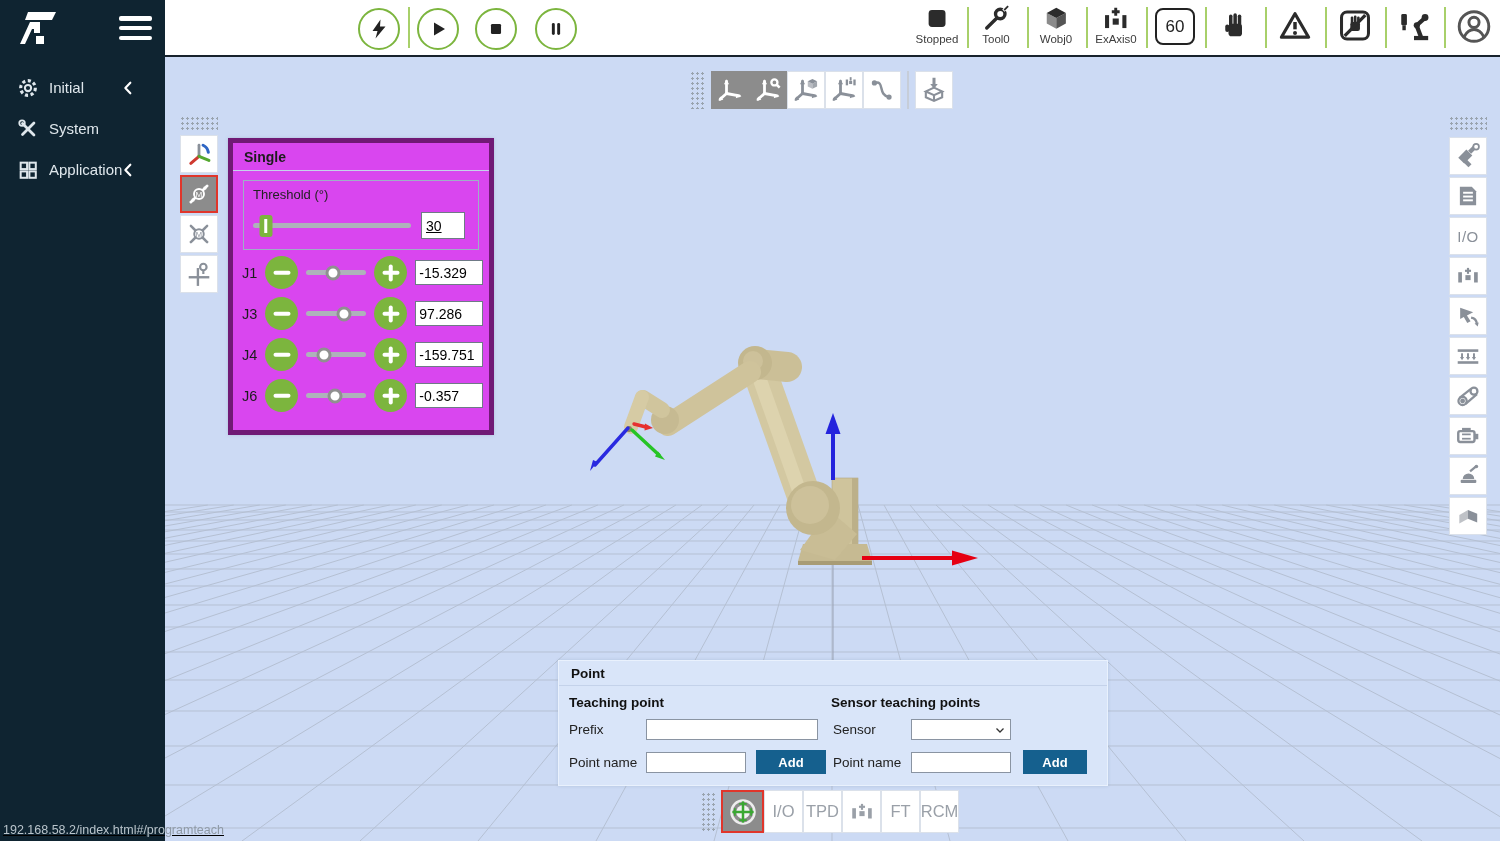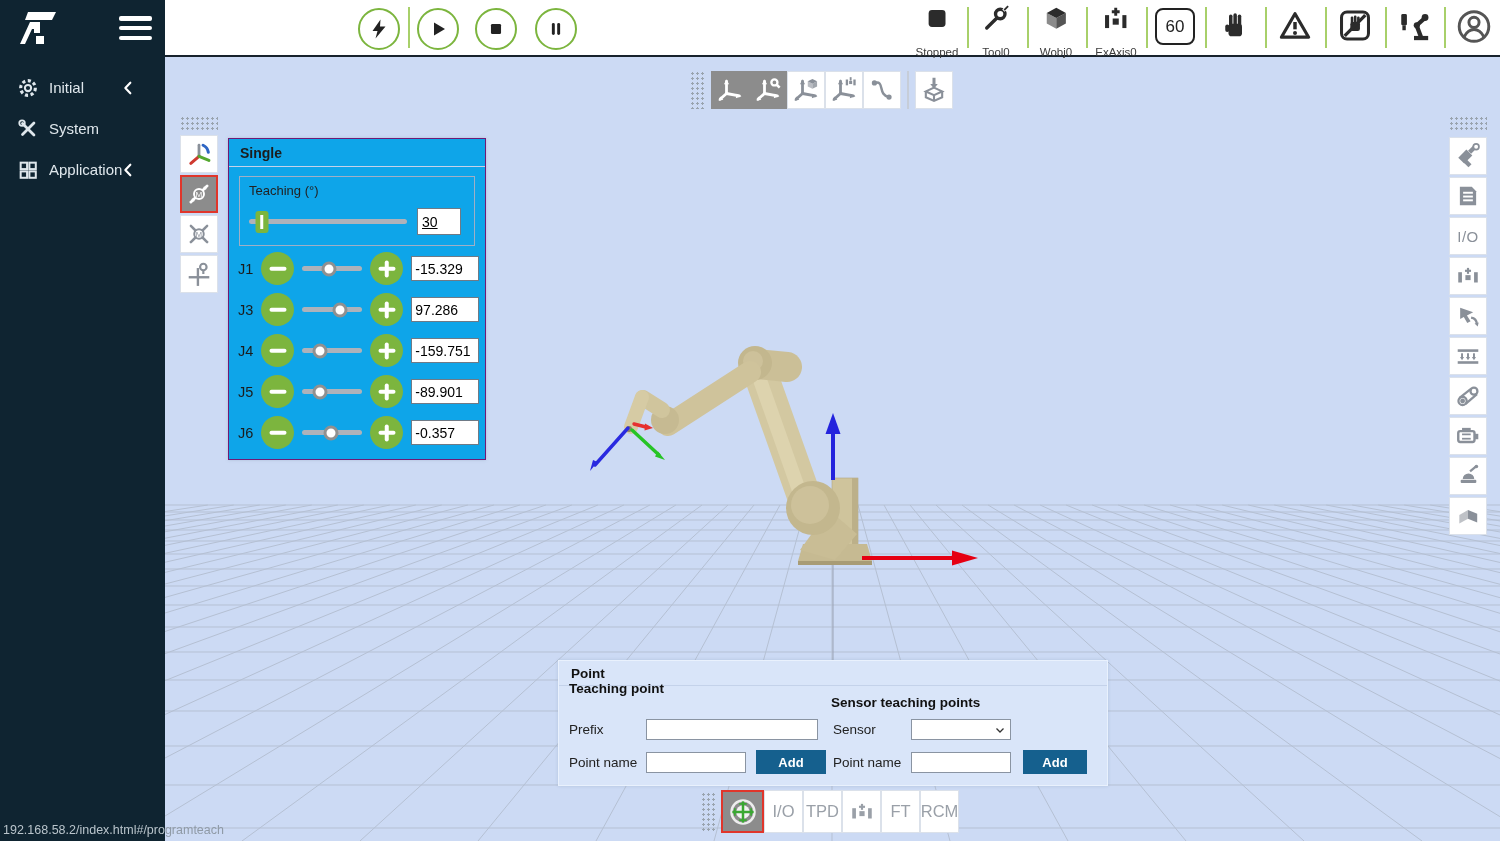--- a/index.html
+++ b/index.html
@@ -7,21 +7,21 @@
          font-family:"Liberation Sans",sans-serif;background:#ccdaf4;}
   
   .corner{position:absolute;left:0;top:0;width:165px;height:57px;background:#0f2431;z-index:30;}
   .topbar{position:absolute;left:165px;top:0;width:1335px;height:55px;background:#fff;
           border-bottom:2px solid #17222c;z-index:30;}
   .runbtn{position:absolute;top:8px;width:38px;height:38px;border:2.5px solid #7cb53e;border-radius:50%;
           background:#fff;display:flex;align-items:center;justify-content:center;color:#222;}
   .green-sep{position:absolute;top:7px;width:2px;height:41px;background:#a8d06a;}
   .status-item{position:absolute;top:5px;transform:translateX(-50%);display:flex;flex-direction:column;
                align-items:center;color:#2b2b2b;}
-  .status-item .lbl{font-size:11.5px;color:#3c3c3c;margin-top:14px;}
+  .status-item .lbl{font-size:11.5px;color:#3c3c3c;margin-top:1px;}
   .speedbox{width:36px;height:33px;border:2.5px solid #222;border-radius:8px;display:flex;
             align-items:center;justify-content:center;font-size:17px;color:#222;margin-top:3px;}
   
   .sidebar{position:absolute;left:0;top:57px;width:165px;height:784px;background:#0f2431;z-index:25;
            padding-top:10px;box-sizing:border-box;}
   .nav-item{position:relative;height:41px;display:flex;align-items:center;color:#dfe7ec;cursor:pointer;}
   .nav-item .nico{width:22px;height:22px;margin-left:17px;color:#dfe7ec;}
   .nav-item .ntext{font-size:15px;margin-left:10px;}
   .nav-item .nchev{position:absolute;left:120px;width:16px;height:16px;color:#fff;}
   .hamburger{position:absolute;left:119px;top:16px;width:33px;height:24px;display:flex;
@@ -31,22 +31,22 @@
   .tile{width:38px;height:38px;background:#fff;border:1px solid #dbe1ea;box-sizing:border-box;
         display:flex;align-items:center;justify-content:center;color:#8a9099;cursor:pointer;}
   .tile.sel{background:#8c8c8c;color:#fff;border-color:#8c8c8c;}
   .tile.redsel{border:2.5px solid #e0362b;}
   .handle-h{background-image:radial-gradient(#99a3ae 1px,transparent 1.3px);background-size:5px 5px;}
   
   .minibar{position:absolute;left:180px;top:116px;z-index:10;}
   .minibar .handle-h{width:38px;height:15px;margin-bottom:4px;}
   .minibar .tile{margin-bottom:2px;}
   
-  .single-panel{position:absolute;left:228px;top:138px;width:256px;background:#0ea5e9;
-                border:1px solid #701a75;box-shadow:0 0 3px rgba(120,140,170,.35);z-index:10;padding-bottom:6px;}
+  .single-panel{position:absolute;left:228px;top:138px;width:256px;background:#d946ef;
+                border:5px solid #701a75;box-shadow:0 0 3px rgba(120,140,170,.35);z-index:10;padding-bottom:14px;}
   .single-panel h3{margin:0;padding:6px 11px 5px;font-size:14px;color:#1c1c1c;border-bottom:1px solid #c4d2ea;}
   .thresh-box{margin:9px 10px 2px;border:1px solid #9fafc6;padding:6px 9px 10px;}
   .thresh-box .tlabel{font-size:13px;color:#222;margin-bottom:10px;}
   .thresh-row{display:flex;align-items:center;gap:10px;}
   .ttrack{position:relative;width:158px;height:5px;background:#aeb2ba;border-radius:3px;}
   .tthumb{position:absolute;top:50%;transform:translate(-50%,-50%);width:13px;height:22px;
           background:#7cb53e;border-radius:3px;cursor:pointer;}
   .tthumb::after{content:"";position:absolute;left:50%;top:4px;bottom:4px;width:2.5px;background:#fff;
                  transform:translateX(-50%);}
   .tinput{width:34px;height:25px;border:1px solid #6f7a86;background:#fff;font-size:14px;padding:0 4px;
@@ -86,21 +86,21 @@
   .pp-input{position:absolute;height:21px;border:1px solid #8a94a2;background:#fff;box-sizing:border-box;
             font-family:"Liberation Sans",sans-serif;font-size:13px;padding:0 4px;}
   .pp-add{position:absolute;height:24px;background:#15608e;color:#fff;border:none;font-weight:bold;
           font-size:13px;font-family:"Liberation Sans",sans-serif;cursor:pointer;}
   .pp-select{position:absolute;height:21px;border:1px solid #8a94a2;background:#fff;box-sizing:border-box;
              display:flex;align-items:center;justify-content:flex-end;padding-right:4px;cursor:pointer;}
   
   .viewport{position:absolute;left:165px;top:58px;width:1335px;height:783px;background:#ccdaf4;z-index:1;}
   #gridlines line{stroke:#b5c0d3;stroke-width:1;}
   
-  .urlstatus{position:absolute;left:3px;top:823px;z-index:40;font-size:12.5px;white-space:nowrap;}
+  .urlstatus{position:absolute;left:3px;top:823px;z-index:40;font-size:12.5px;white-space:nowrap;text-decoration:underline;}
   .icon{display:block;}
 </style>
 </head>
 <body>
 
 <div class="stage">
 
 <svg width="0" height="0" style="position:absolute">
 <defs>
   <symbol id="i-gear" viewBox="0 0 24 24">
@@ -608,21 +608,21 @@
   <div class="tile">
         <svg class="icon" width="26" height="26">
           <use href="#i-movepin"></use>
         </svg>
       </div>
 </div>
 
 <div class="single-panel">
   <h3>Single</h3>
   <div class="thresh-box">
-    <div class="tlabel">Teaching (°)</div>
+    <div class="tlabel">Threshold (°)</div>
     <div class="thresh-row">
       <div class="ttrack">
         <div class="tthumb" style="left: 8%;"></div>
       </div>
       <input class="tinput" value="30" style="">
     </div>
   </div>
 
   <div class="jrow">
     <span class="jlabel">J1</span>
@@ -658,34 +658,20 @@
           <span class="hbar"></span>
         </div>
     <div class="jtrack">
           <div class="jthumb" style="left: 30%;"></div>
         </div>
     <div class="jbtn">
           <span class="hbar"></span>
           <span class="vbar"></span>
         </div>
     <input class="jval" value="-159.751" style="">
-  </div>
-  <div class="jrow">
-    <span class="jlabel">J5</span>
-    <div class="jbtn">
-          <span class="hbar"></span>
-        </div>
-    <div class="jtrack">
-          <div class="jthumb" style="left: 30%;"></div>
-        </div>
-    <div class="jbtn">
-          <span class="hbar"></span>
-          <span class="vbar"></span>
-        </div>
-    <input class="jval" value="-89.901" style="">
   </div>
   <div class="jrow">
     <span class="jlabel">J6</span>
     <div class="jbtn">
           <span class="hbar"></span>
         </div>
     <div class="jtrack">
           <div class="jthumb" style="left: 47%;"></div>
         </div>
     <div class="jbtn">
@@ -804,21 +790,21 @@
   <div class="tile">
         <span>FT</span>
       </div>
   <div class="tile">
         <span>RCM</span>
       </div>
 </div>
 
 <div class="point-panel">
   <h3>Point</h3>
-  <div class="pp-sub" style="left:10px;top:20px">Teaching point</div>
+  <div class="pp-sub" style="left:10px;top:34px">Teaching point</div>
   <div class="pp-lab" style="left:10px;top:61px">Prefix</div>
   <input class="pp-input" style="left: 87px; top: 58px; width: 172px;" value="">
   <div class="pp-lab" style="left:10px;top:94px">Point name</div>
   <input class="pp-input" style="left: 87px; top: 91px; width: 100px;" value="">
   <button class="pp-add" style="left:197px;top:89px;width:70px">Add</button>
 
   <div class="pp-sub" style="left:272px;top:34px">Sensor teaching points</div>
   <div class="pp-lab" style="left:274px;top:61px">Sensor</div>
   <div class="pp-select" style="left:352px;top:58px;width:100px">
     <span></span>

